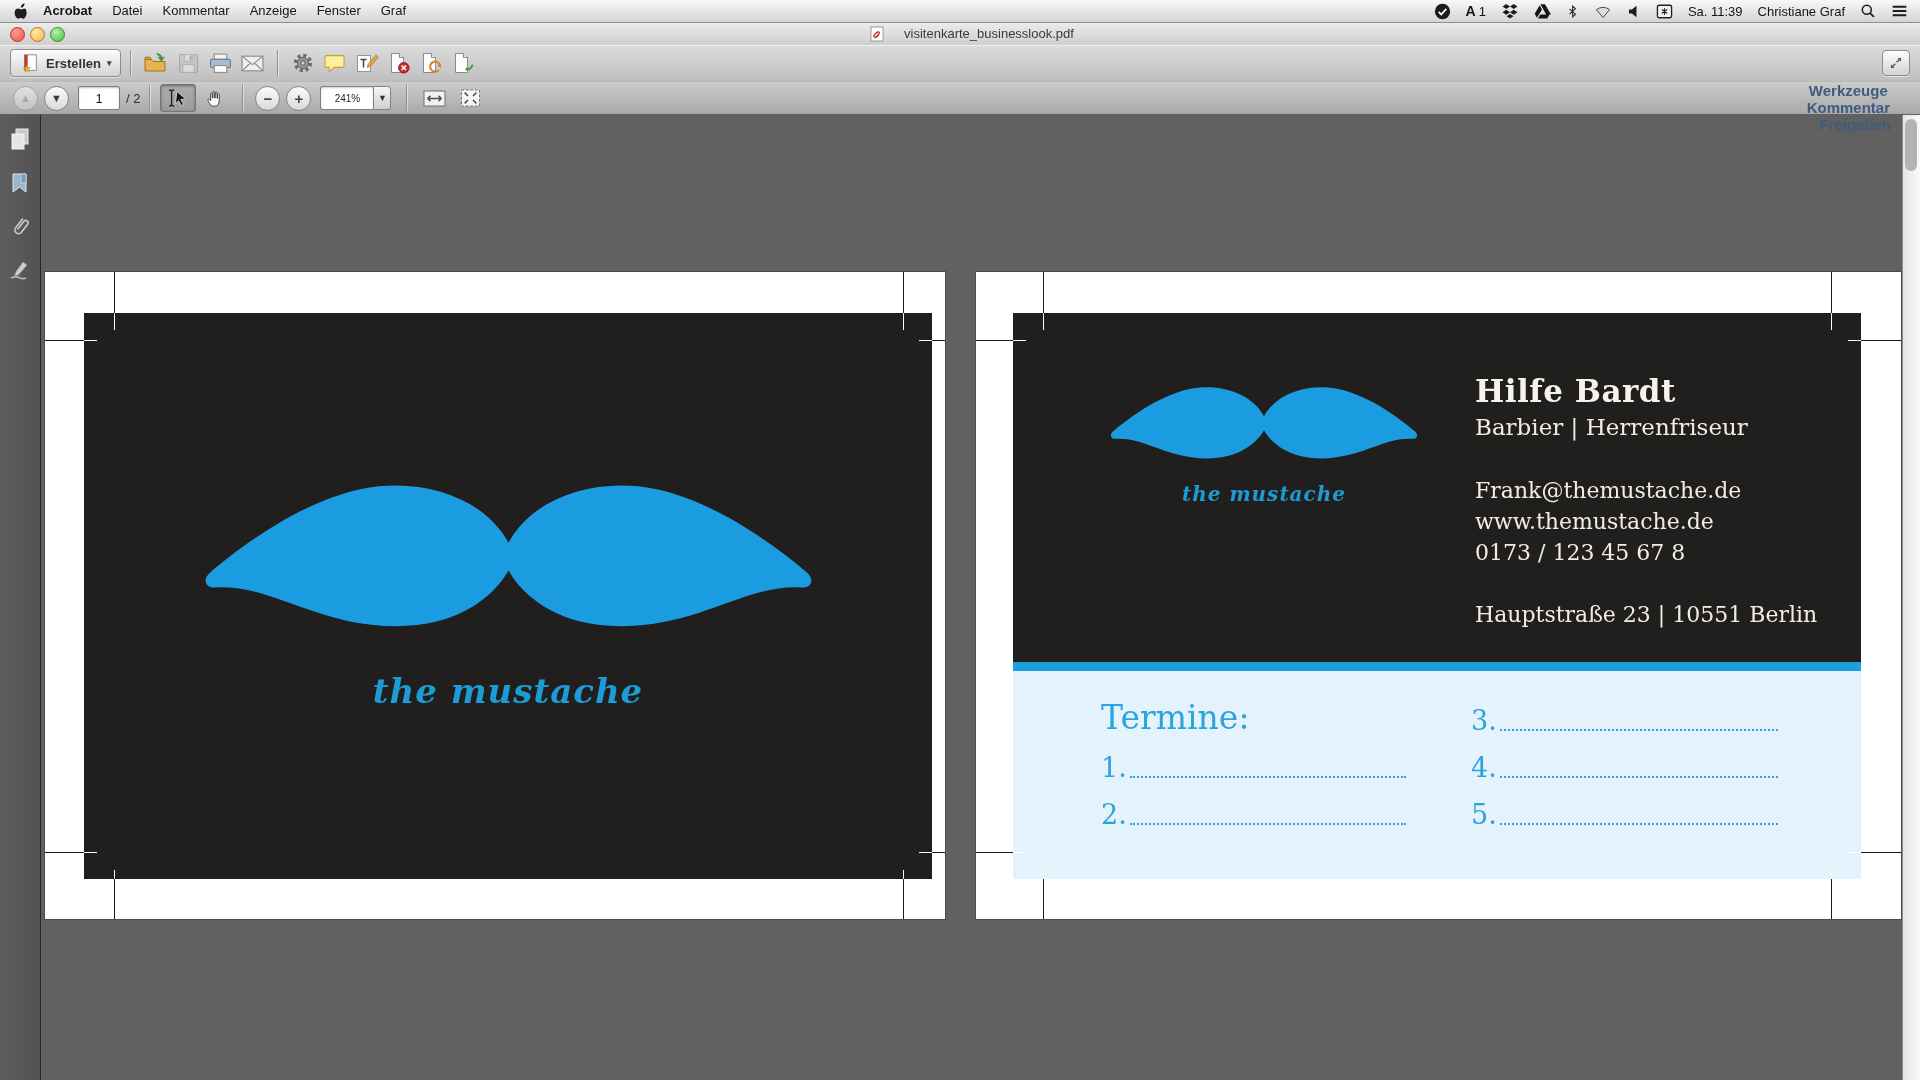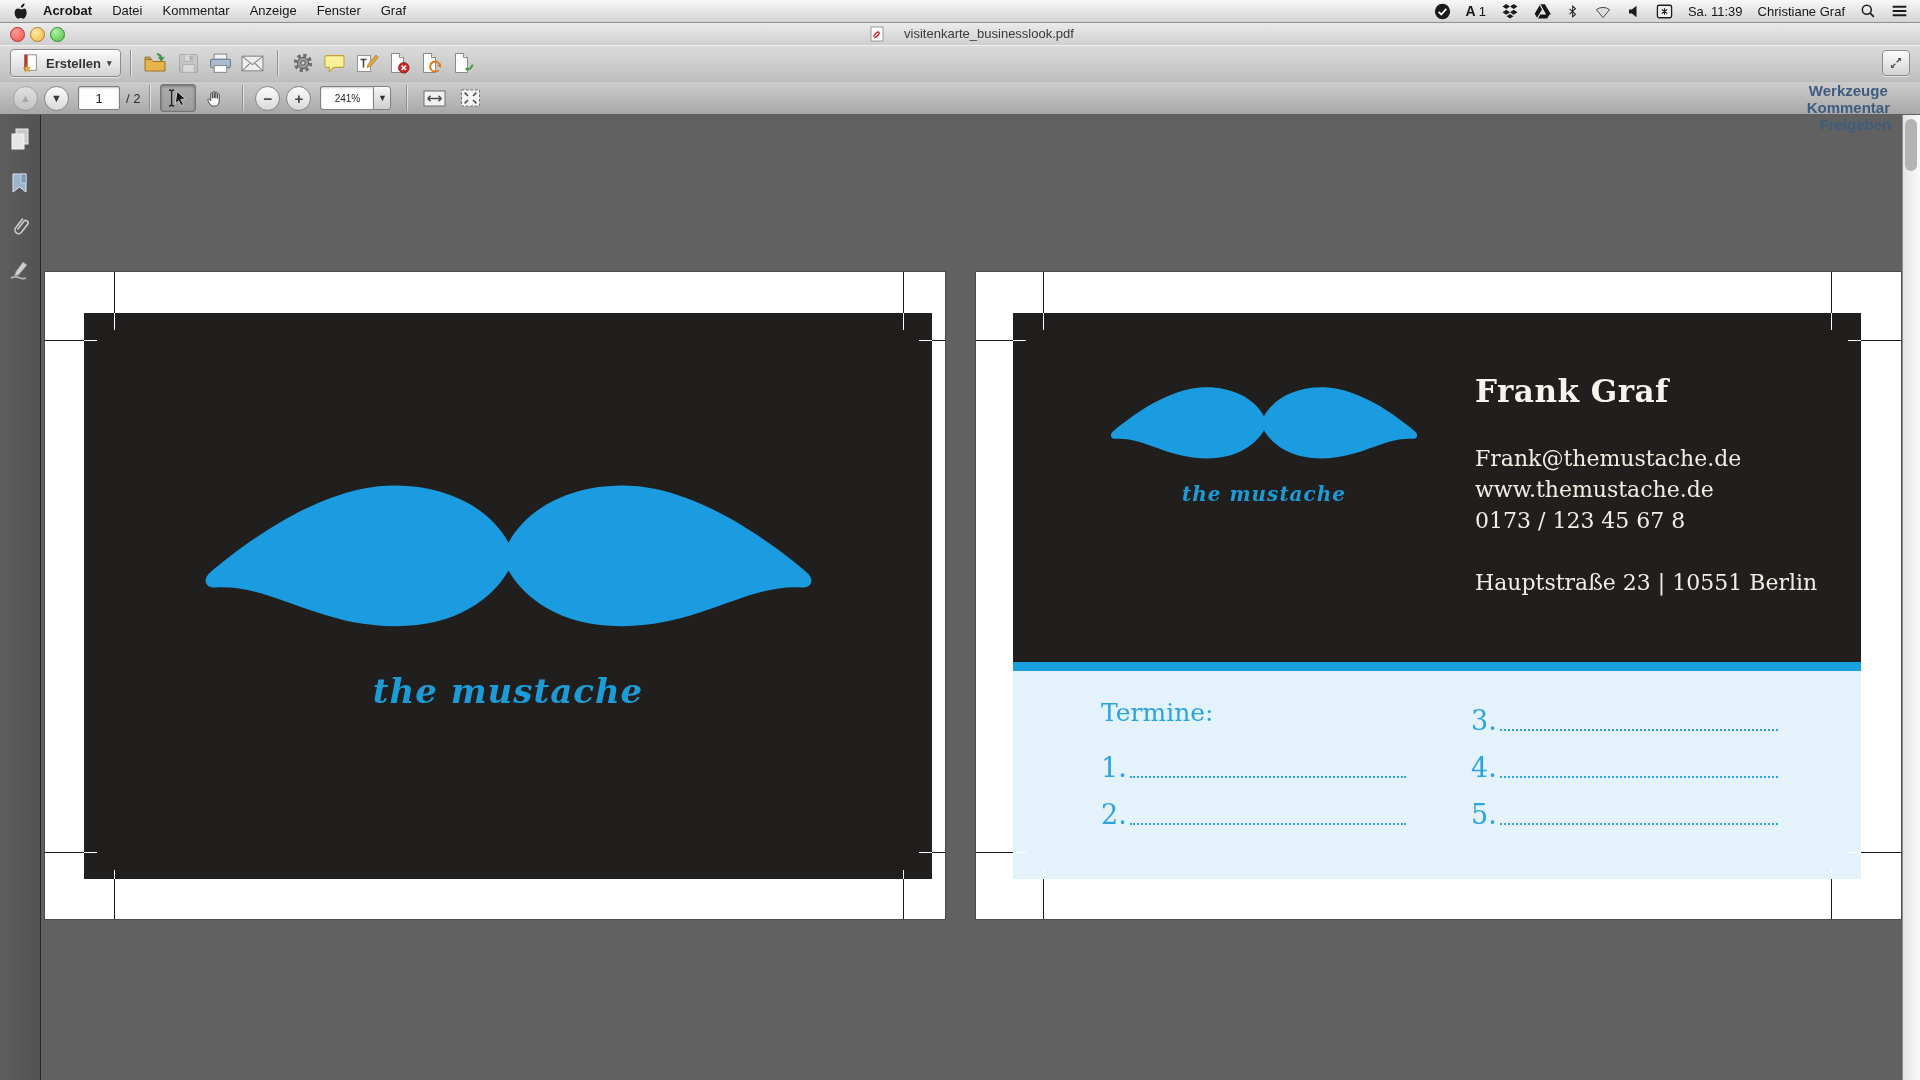--- a/index.html
+++ b/index.html
@@ -84,21 +84,21 @@
   #contact .name{font-size:31px;font-weight:bold;line-height:38px;letter-spacing:.5px;}
   #contact .role{font-size:23px;line-height:30px;margin-top:2px;color:#f1ede3;}
   #contact .line{font-size:22px;line-height:31px;color:#f1ede3;}
   #contact .gap1{margin-top:33px;}
   #contact .gap2{margin-top:31px;}
   #stripe{position:absolute;left:1013px;top:662px;width:848px;height:9px;background:#1ba0de;}
   #panel-blue{position:absolute;left:1013px;top:671px;width:848px;height:208px;background:#e4f3fb;}
   .term-col{position:absolute;top:698px;display:flex;flex-direction:column;}
   #termine-col1{left:1101px;width:305px;}
   #termine-col2{left:1471px;width:307px;}
-  .term-head{height:40px;font-size:25px;color:#2ba4dd;font-family:"DejaVu Serif","Liberation Serif",serif;margin-bottom:7px;}
+  .term-head{height:40px;font-size:33px;color:#2ba4dd;font-family:"DejaVu Serif","Liberation Serif",serif;margin-bottom:7px;}
   .term-row{height:40px;display:flex;align-items:flex-end;margin-bottom:7px;}
   .term-num{font-size:27px;line-height:34px;color:#2ba4dd;font-family:"DejaVu Serif","Liberation Serif",serif;}
   .term-dots{flex:1;border-bottom:2px dotted #2ba4dd;margin:0 0 7px 3px;}
 </style>
 </head>
 <body>
 
 <svg width="0" height="0" style="position:absolute">
   <defs>
     <path id="mustache-path" d="M310,68 C285,22 222,2 162,14 C96,28 34,78 10,98 C2,105 5,114 16,113
@@ -387,21 +387,22 @@
 
   <div class="page" style="left:976px;top:272px;width:925px;height:647px;"></div>
   <div class="card" style="left:1013px;top:313px;width:848px;height:566px;"></div>
 
   <svg style="position:absolute;left:1108px;top:382px;" width="312" height="93" viewBox="0 0 620 185">
     <use href="#mustache-path" fill="#1c9ce0"></use>
   </svg>
   <div class="script" style="position:absolute;left:1154px;top:482px;width:220px;text-align:center;font-size:20px;">the mustache</div>
 
   <div id="contact">
-    <div class="name">Frank Graf</div>
+    <div class="name">Hilfe Bardt</div>
+    <div class="role">Barbier | Herrenfriseur</div>
     <div class="line gap1">Frank@themustache.de</div>
     <div class="line">www.themustache.de</div>
     <div class="line">0173 / 123 45 67 8</div>
     <div class="line gap2">Hauptstraße 23 | 10551 Berlin</div>
   </div>
 
   <div id="stripe"></div>
   <div id="panel-blue"></div>
 
   <div id="termine-col1" class="term-col">

